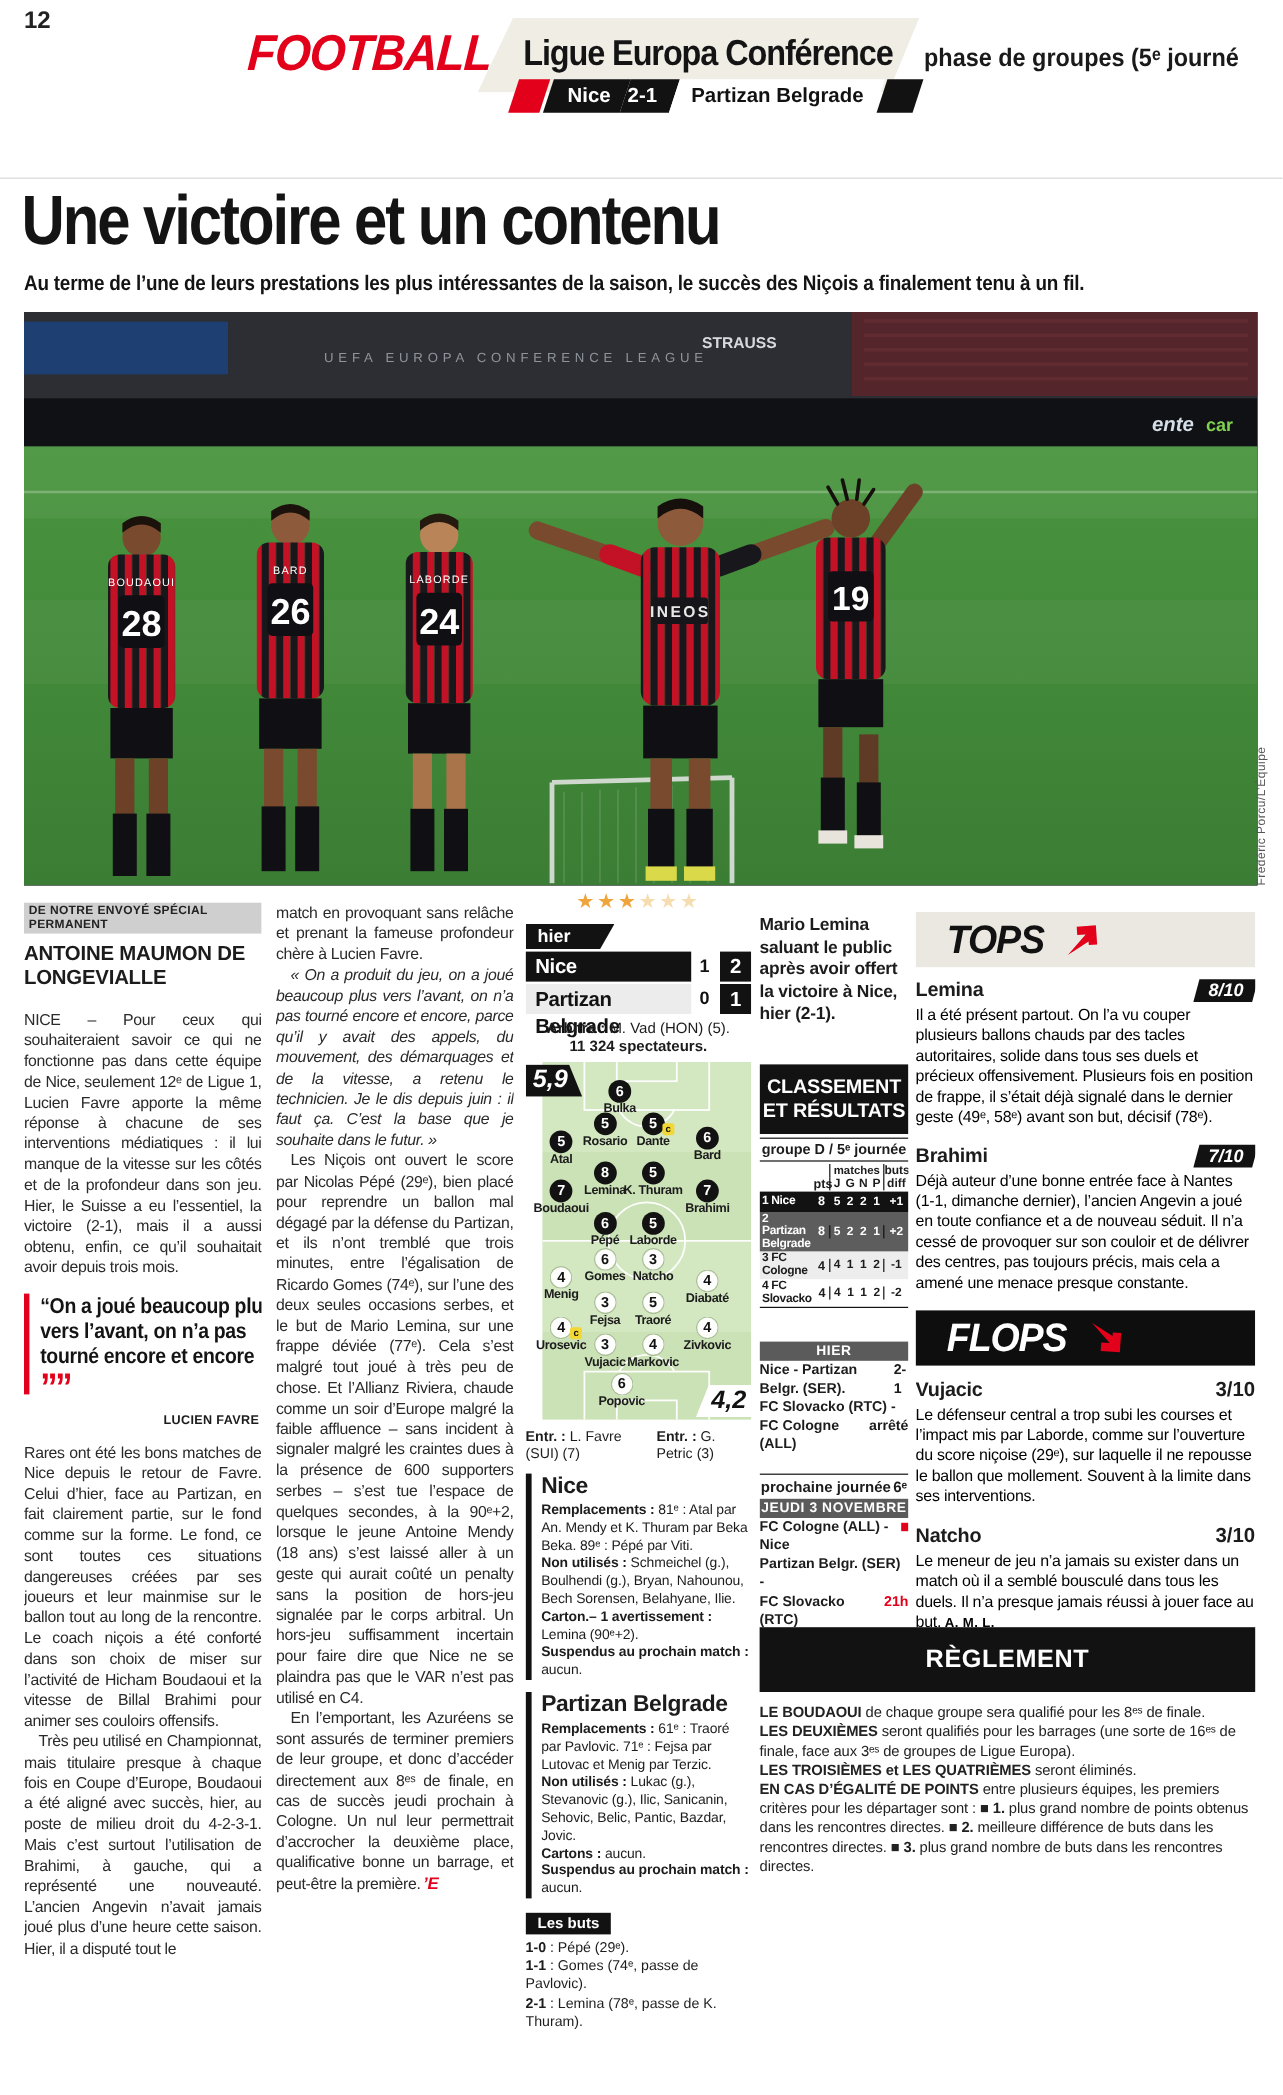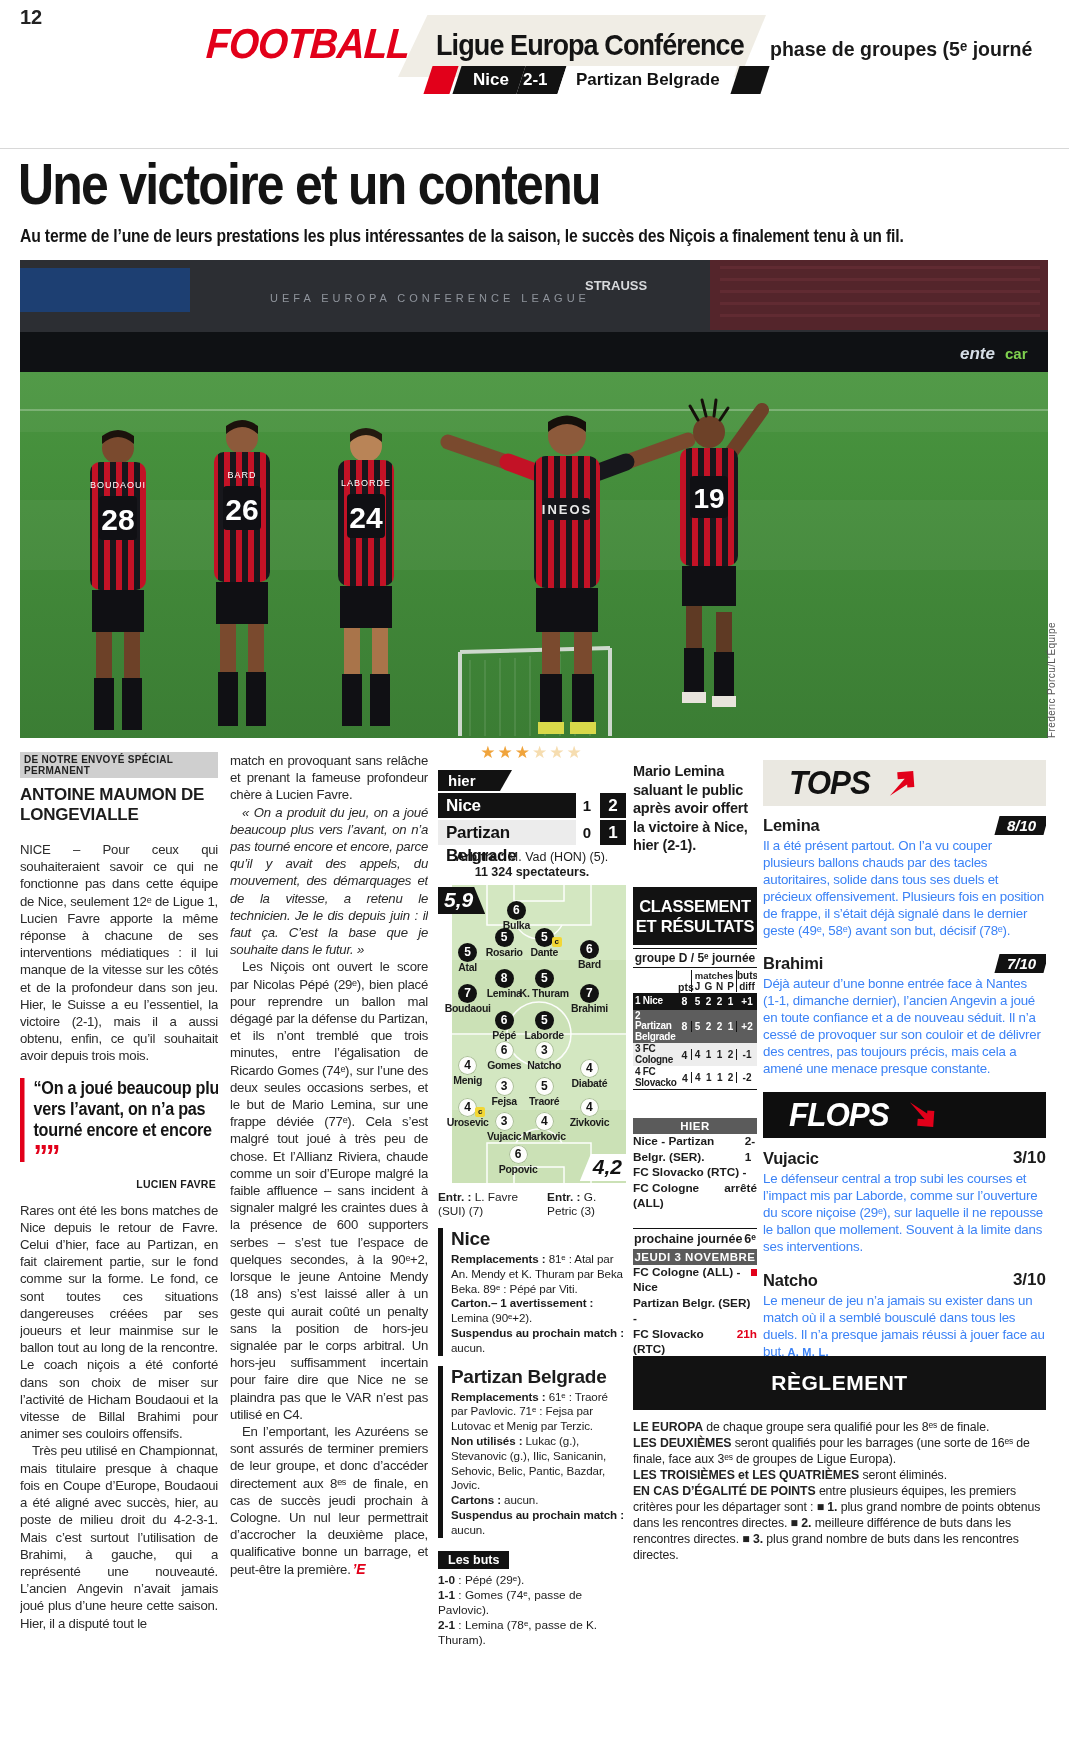--- a/index.html
+++ b/index.html
@@ -142,21 +142,21 @@
              transform:scaleX(.95);transform-origin:0 0;}
   #tops-band .band-word{color:#121212;}
   #flops-band .band-word{color:#fff;}
   .entry{margin-bottom:15px;}
   .entry-head{display:flex;justify-content:space-between;align-items:center;margin-bottom:2px;}
   .entry-name{font-size:16.5px;font-weight:800;letter-spacing:-.2px;}
   .chip{background:#121212;color:#fff;font-size:15px;font-weight:800;font-style:italic;
         padding:1px 10px;transform:skewX(-15deg);}
   .chip span{display:inline-block;transform:skewX(15deg);}
   .flop-rating{font-size:17px;font-weight:800;}
-  .entry-text{font-size:13.3px;line-height:17px;letter-spacing:-.2px;color:#3b82f6;}
+  .entry-text{font-size:13.3px;line-height:17px;letter-spacing:-.2px;color:#000000;}
   .sig{font-size:11px;font-weight:800;margin-left:3px;letter-spacing:.3px;}
 
   
   .reg-title{background:#121212;color:#fff;text-align:center;font-size:21px;font-weight:800;
              letter-spacing:.5px;padding:15px 0;margin-bottom:9px;}
   .reg-line{font-size:12.3px;line-height:16px;letter-spacing:-.1px;color:#222;}
   .reg-line b{font-weight:800;}
 </style>
 </head>
 <body>
@@ -391,20 +391,21 @@
       <div class="rating-home">5,9</div>
       <div class="rating-away">4,2</div>
     </div>
     <div id="coaches">
         <span><span class="lbl">Entr. : </span>L. Favre (SUI) (7)</span>
         <span><span class="lbl">Entr. : </span>G. Petric (3)</span>
       </div>
     <div class="team-block" id="home-block">
         <div class="tb-title">Nice</div>
         <div class="tb-line"><span class="lbl">Remplacements : </span>81ᵉ : Atal par An. Mendy et K. Thuram par Beka Beka. 89ᵉ : Pépé par Viti.</div>
+        <div class="tb-line"><span class="lbl">Non utilisés : </span>Schmeichel (g.), Boulhendi (g.), Bryan, Nahounou, Bech Sorensen, Belahyane, Ilie.</div>
         <div class="tb-line"><span class="lbl">Carton.– 1 avertissement : </span>Lemina (90ᵉ+2).</div>
         <div class="tb-line"><span class="lbl">Suspendus au prochain match : </span>aucun.</div>
       </div>
     <div class="team-block" id="away-block">
         <div class="tb-title">Partizan Belgrade</div>
         <div class="tb-line"><span class="lbl">Remplacements : </span>61ᵉ : Traoré par Pavlovic. 71ᵉ : Fejsa par Lutovac et Menig par Terzic.</div>
         <div class="tb-line"><span class="lbl">Non utilisés : </span>Lukac (g.), Stevanovic (g.), Ilic, Sanicanin, Sehovic, Belic, Pantic, Bazdar, Jovic.</div>
         <div class="tb-line"><span class="lbl">Cartons : </span>aucun.</div>
         <div class="tb-line"><span class="lbl">Suspendus au prochain match : </span>aucun.</div>
       </div>
@@ -563,20 +564,20 @@
             <span class="flop-rating">3/10</span>
           </div>
           <div class="entry-text">Le meneur de jeu n’a jamais su exister dans un match où il a semblé bousculé dans tous les duels. Il n’a presque jamais réussi à jouer face au but.<span class="sig">A. M. L.</span></div>
         </div>
       </div>
   </div>
 
   <div class="abs" id="reglement">
     <div class="reg-title">RÈGLEMENT</div>
     <div id="reg-lines">
-        <div class="reg-line"><b>LE EUROPA</b><span> de chaque groupe sera qualifié pour les 8ᵉˢ de finale.</span></div>
+        <div class="reg-line"><b>LE BOUDAOUI</b><span> de chaque groupe sera qualifié pour les 8ᵉˢ de finale.</span></div>
         <div class="reg-line"><b>LES DEUXIÈMES</b><span> seront qualifiés pour les barrages (une sorte de 16ᵉˢ de finale, face aux 3ᵉˢ de groupes de Ligue Europa).</span></div>
         <div class="reg-line"><b>LES TROISIÈMES et LES QUATRIÈMES</b><span> seront éliminés.</span></div>
         <div class="reg-line"><b>EN CAS D’ÉGALITÉ DE POINTS</b><span> entre plusieurs équipes, les premiers critères pour les départager sont : ■ </span><b>1.</b><span> plus grand nombre de points obtenus dans les rencontres directes. ■ </span><b>2.</b><span> meilleure différence de buts dans les rencontres directes. ■ </span><b>3.</b><span> plus grand nombre de buts dans les rencontres directes.</span></div>
       </div>
   </div>
 
 </div>
 
 </body></html>

